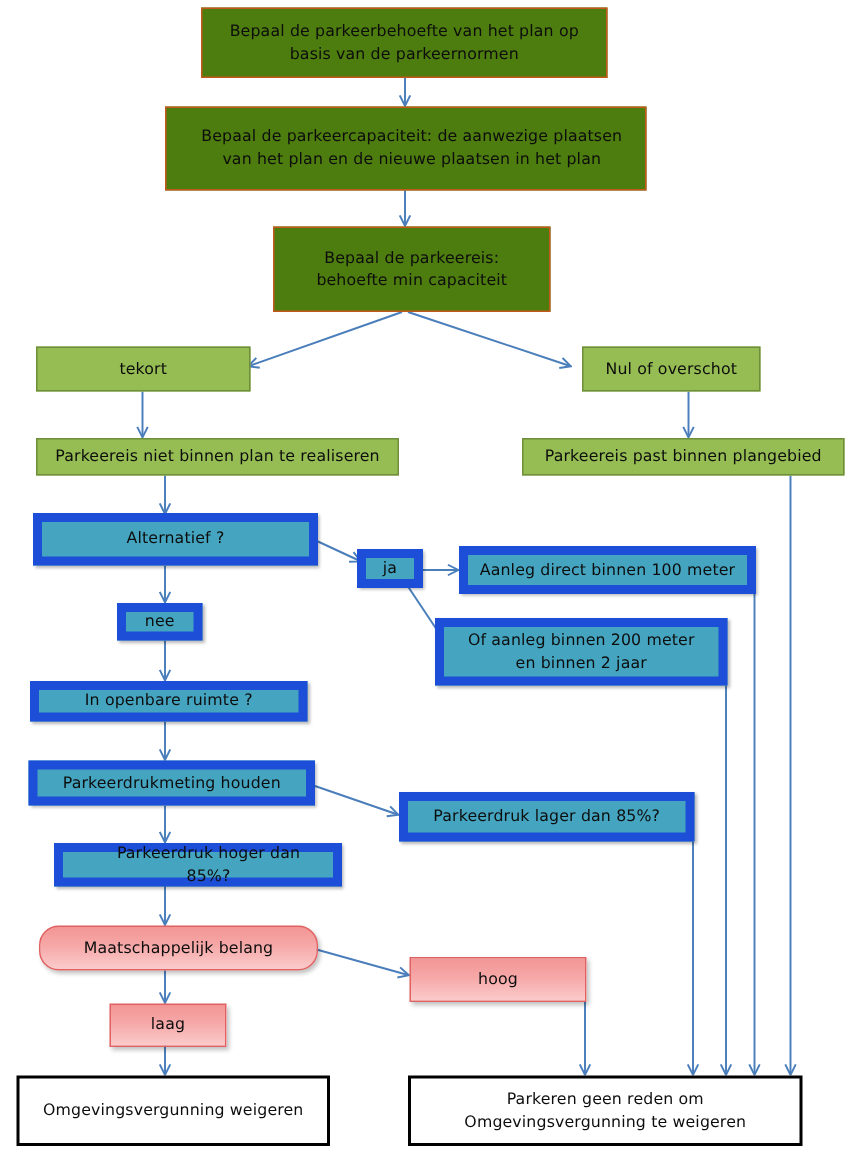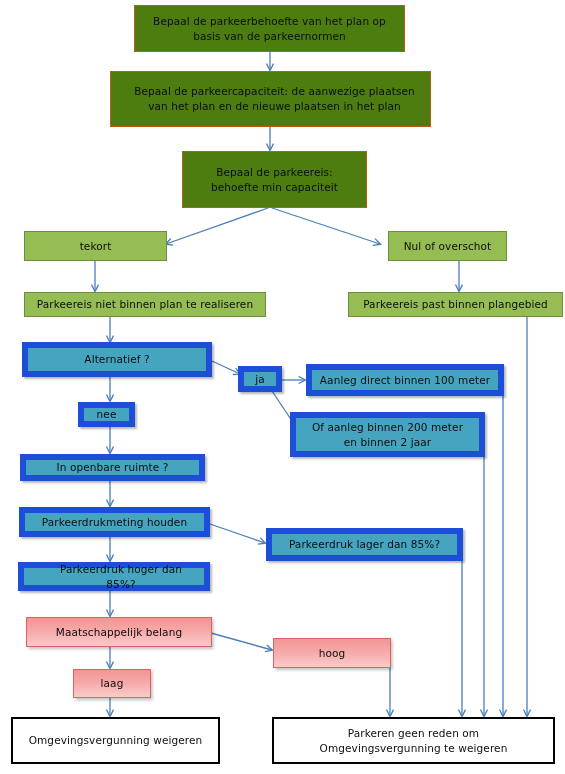--- a/index.html
+++ b/index.html
@@ -153,26 +153,26 @@
 
   <div class="node teal" style="left:290px;top:412px;width:195px;height:45px;">Of aanleg binnen 200 meter
 en binnen 2 jaar</div>
 
   <div class="node teal" style="left:20px;top:454px;width:185px;height:27px;">In openbare ruimte ?</div>
 
   <div class="node teal" style="left:19px;top:507px;width:191px;height:30px;text-align:center;">Parkeerdrukmeting houden</div>
 
   <div class="node teal" style="left:266px;top:528px;width:197px;height:33px;text-align:center;">Parkeerdruk lager dan  85%?</div>
 
-  <div class="node teal" style="left:18px;top:562px;width:192px;height:29px;padding-left:20px;">Parkeerdruk hoger dan 85%?</div>
+  <div class="node teal" style="left:36px;top:562px;width:192px;height:29px;padding-left:20px;">Parkeerdruk hoger dan 85%?</div>
 
-  <div class="node pink" style="left:26px;top:617px;width:186px;height:30px;">Maatschappelijk belang</div>
+  <div class="node pink" style="left:26px;top:617px;width:186px;height:30px;border-radius:13px;">Maatschappelijk belang</div>
 
   <div class="node pink" style="left:273px;top:638px;width:118px;height:30px;">hoog</div>
 
   <div class="node pink" style="left:73px;top:669px;width:78px;height:29px;">laag</div>
 
   <div class="node plain" style="left:11px;top:717px;width:209px;height:47px;">Omgevingsvergunning weigeren</div>
 
-  <div class="node plain" style="left:272px;top:717px;width:283px;height:47px;">Parkeren geen reden om
+  <div class="node plain" style="left:272px;top:717px;width:263px;height:47px;">Parkeren geen reden om
 Omgevingsvergunning te weigeren</div>
 
 </div>
 
 </body></html>

